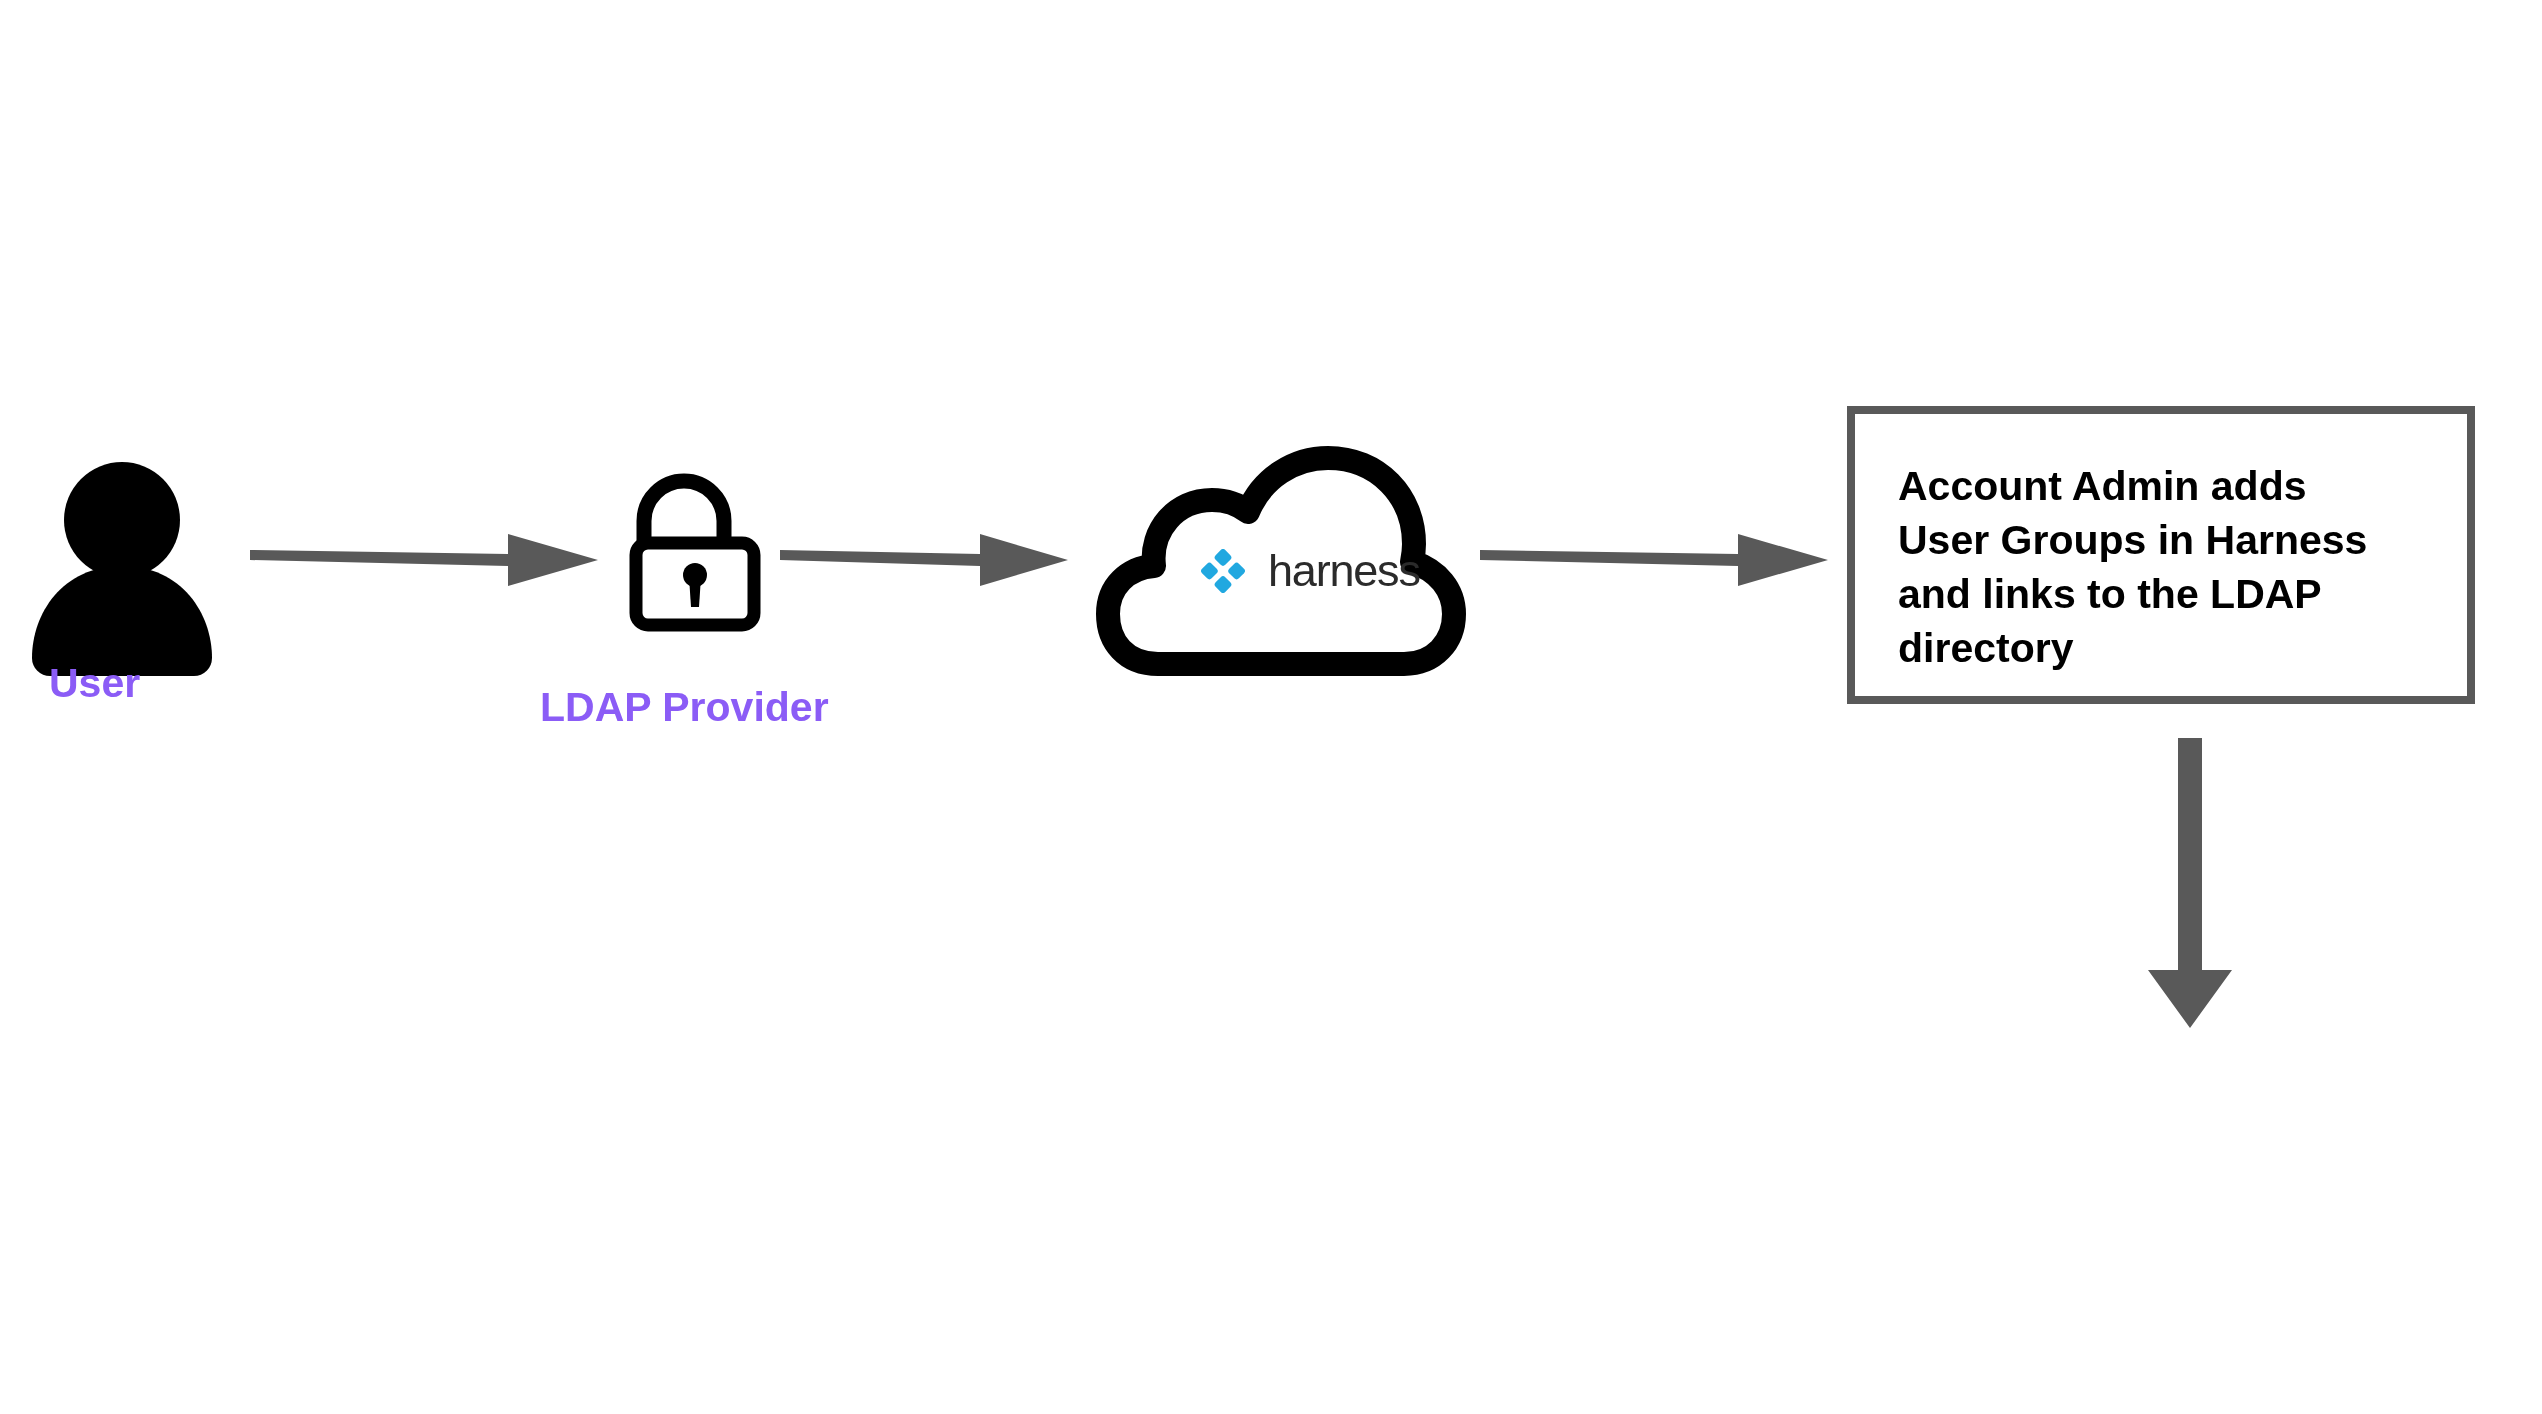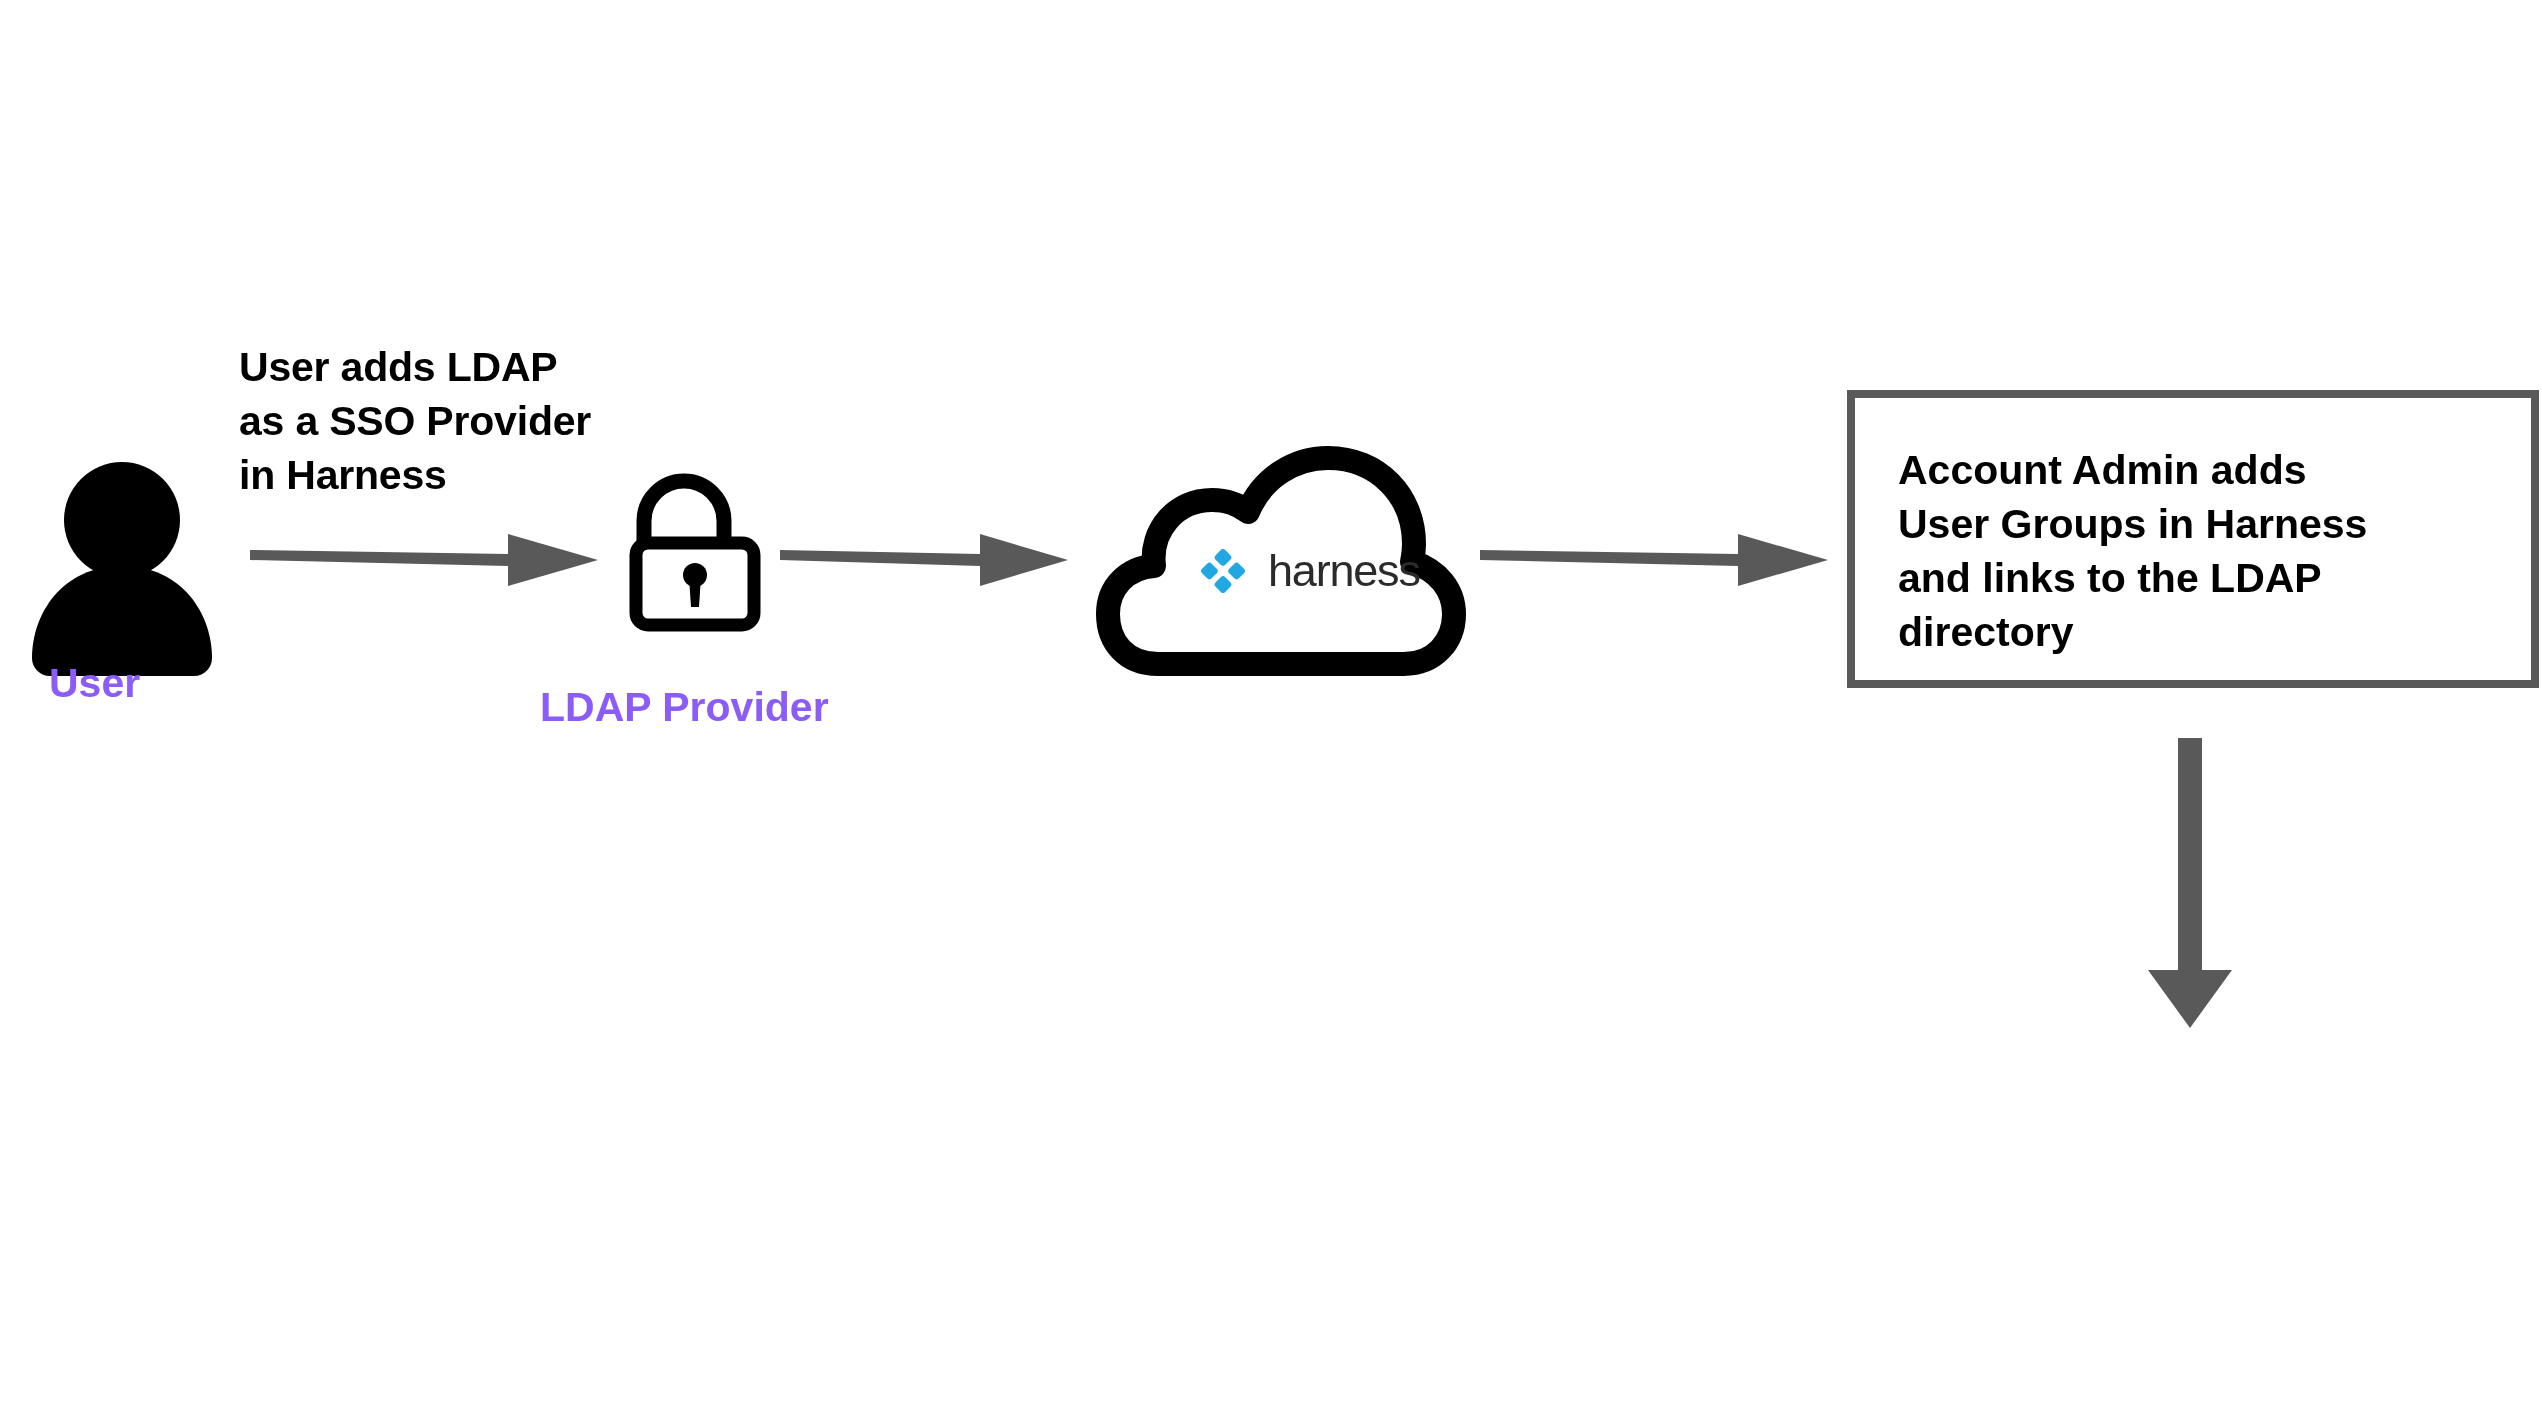--- a/index.html
+++ b/index.html
@@ -92,23 +92,20 @@
       <path d="M100 104
                C 40 104, 10 152, 10 196
                a 18 18 0 0 0 18 18
                h 144
                a 18 18 0 0 0 18 -18
                C 190 152, 160 104, 100 104 Z" fill="#000000"></path>
     </svg>
   </div>
   <div class="abs node-label" style="left:49px; top:659px;">User</div>
 
-  <div class="abs caption" style="left:239px; top:340px; width:430px;">User adds LDAP
-as a SSO Provider
-in Harness</div>
 
   <div class="abs" style="left:250px; top:528px;">
     <svg class="arrow-h" width="350" height="64" viewBox="0 0 350 64">
       <path d="M0 22 L258 26 L258 6 L348 32 L258 58 L258 38 L0 32 Z" fill="#595959"></path>
     </svg>
   </div>
 
   <div class="abs" style="left:620px; top:465px;">
     <svg class="lock-icon" viewBox="0 0 150 170">
 
@@ -155,21 +152,21 @@
       <span class="harness-word">harness</span>
     </div>
   </div>
 
   <div class="abs" style="left:1480px; top:528px;">
     <svg class="arrow-h" width="350" height="64" viewBox="0 0 350 64">
       <path d="M0 22 L258 26 L258 6 L348 32 L258 58 L258 38 L0 32 Z" fill="#595959"></path>
     </svg>
   </div>
 
-  <div class="abs flowbox" style="left:1847px; top:390px; width:692px; height:298px;padding-left:44px;">
+  <div class="abs flowbox" style="left:1847px; top:406px; width:628px; height:298px;padding-left:44px;">
     <div class="flowbox-text" style="left:43px; top:45px; width:560px;">Account Admin adds
 User Groups in Harness
 and links to the LDAP
 directory</div>
   </div>
 
   <div class="abs" style="left:2135px; top:738px;">
     <svg class="arrow-v" width="110" height="292" viewBox="0 0 110 292">
       <path d="M43 0 L67 0 L67 232 L97 232 L55 290 L13 232 L43 232 Z" fill="#595959"></path>
     </svg>

